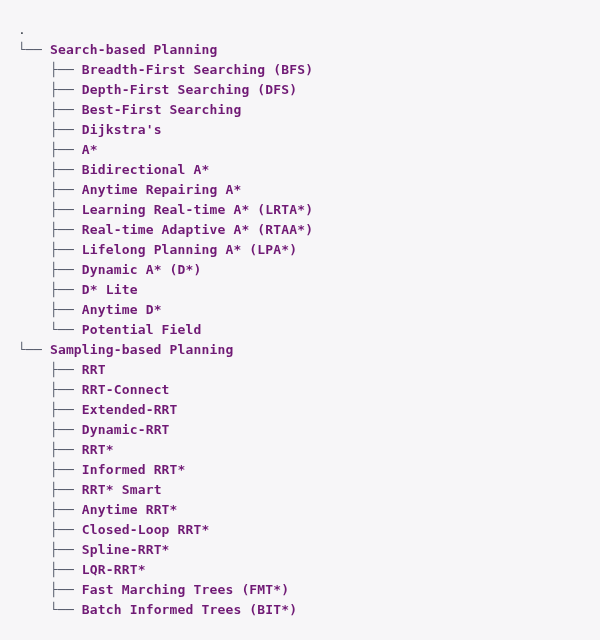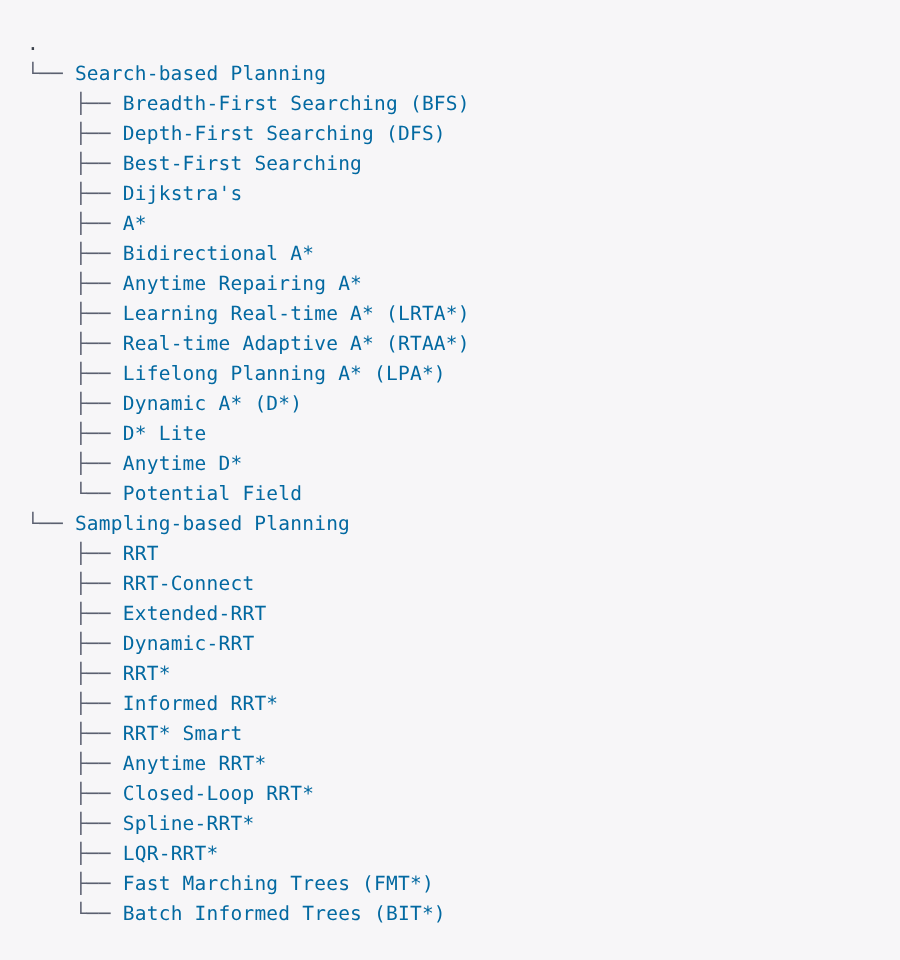--- a/index.html
+++ b/index.html
@@ -34,21 +34,22 @@
     display: block;
     height: 20px;
     white-space: pre;
   }
 
   .connector {
     color: #5b6070;
   }
 
   .node-label {
-    color: #0369a1;
+    color: #701a75;
+    font-weight: bold;
   }
 
   .root-node {
     color: #3c414c;
   }
 </style>
 </head>
 <body>
 
 <div id="tree-output"><span class="tree-line"><span class="root-node">.</span></span><span class="tree-line"><span class="connector">└── </span><span class="node-label">Search-based Planning</span></span><span class="tree-line"><span class="connector">    </span><span class="connector">├── </span><span class="node-label">Breadth-First Searching (BFS)</span></span><span class="tree-line"><span class="connector">    </span><span class="connector">├── </span><span class="node-label">Depth-First Searching (DFS)</span></span><span class="tree-line"><span class="connector">    </span><span class="connector">├── </span><span class="node-label">Best-First Searching</span></span><span class="tree-line"><span class="connector">    </span><span class="connector">├── </span><span class="node-label">Dijkstra's</span></span><span class="tree-line"><span class="connector">    </span><span class="connector">├── </span><span class="node-label">A*</span></span><span class="tree-line"><span class="connector">    </span><span class="connector">├── </span><span class="node-label">Bidirectional A*</span></span><span class="tree-line"><span class="connector">    </span><span class="connector">├── </span><span class="node-label">Anytime Repairing A*</span></span><span class="tree-line"><span class="connector">    </span><span class="connector">├── </span><span class="node-label">Learning Real-time A* (LRTA*)</span></span><span class="tree-line"><span class="connector">    </span><span class="connector">├── </span><span class="node-label">Real-time Adaptive A* (RTAA*)</span></span><span class="tree-line"><span class="connector">    </span><span class="connector">├── </span><span class="node-label">Lifelong Planning A* (LPA*)</span></span><span class="tree-line"><span class="connector">    </span><span class="connector">├── </span><span class="node-label">Dynamic A* (D*)</span></span><span class="tree-line"><span class="connector">    </span><span class="connector">├── </span><span class="node-label">D* Lite</span></span><span class="tree-line"><span class="connector">    </span><span class="connector">├── </span><span class="node-label">Anytime D*</span></span><span class="tree-line"><span class="connector">    </span><span class="connector">└── </span><span class="node-label">Potential Field</span></span><span class="tree-line"><span class="connector">└── </span><span class="node-label">Sampling-based Planning</span></span><span class="tree-line"><span class="connector">    </span><span class="connector">├── </span><span class="node-label">RRT</span></span><span class="tree-line"><span class="connector">    </span><span class="connector">├── </span><span class="node-label">RRT-Connect</span></span><span class="tree-line"><span class="connector">    </span><span class="connector">├── </span><span class="node-label">Extended-RRT</span></span><span class="tree-line"><span class="connector">    </span><span class="connector">├── </span><span class="node-label">Dynamic-RRT</span></span><span class="tree-line"><span class="connector">    </span><span class="connector">├── </span><span class="node-label">RRT*</span></span><span class="tree-line"><span class="connector">    </span><span class="connector">├── </span><span class="node-label">Informed RRT*</span></span><span class="tree-line"><span class="connector">    </span><span class="connector">├── </span><span class="node-label">RRT* Smart</span></span><span class="tree-line"><span class="connector">    </span><span class="connector">├── </span><span class="node-label">Anytime RRT*</span></span><span class="tree-line"><span class="connector">    </span><span class="connector">├── </span><span class="node-label">Closed-Loop RRT*</span></span><span class="tree-line"><span class="connector">    </span><span class="connector">├── </span><span class="node-label">Spline-RRT*</span></span><span class="tree-line"><span class="connector">    </span><span class="connector">├── </span><span class="node-label">LQR-RRT*</span></span><span class="tree-line"><span class="connector">    </span><span class="connector">├── </span><span class="node-label">Fast Marching Trees (FMT*)</span></span><span class="tree-line"><span class="connector">    </span><span class="connector">└── </span><span class="node-label">Batch Informed Trees (BIT*)</span></span></div>

